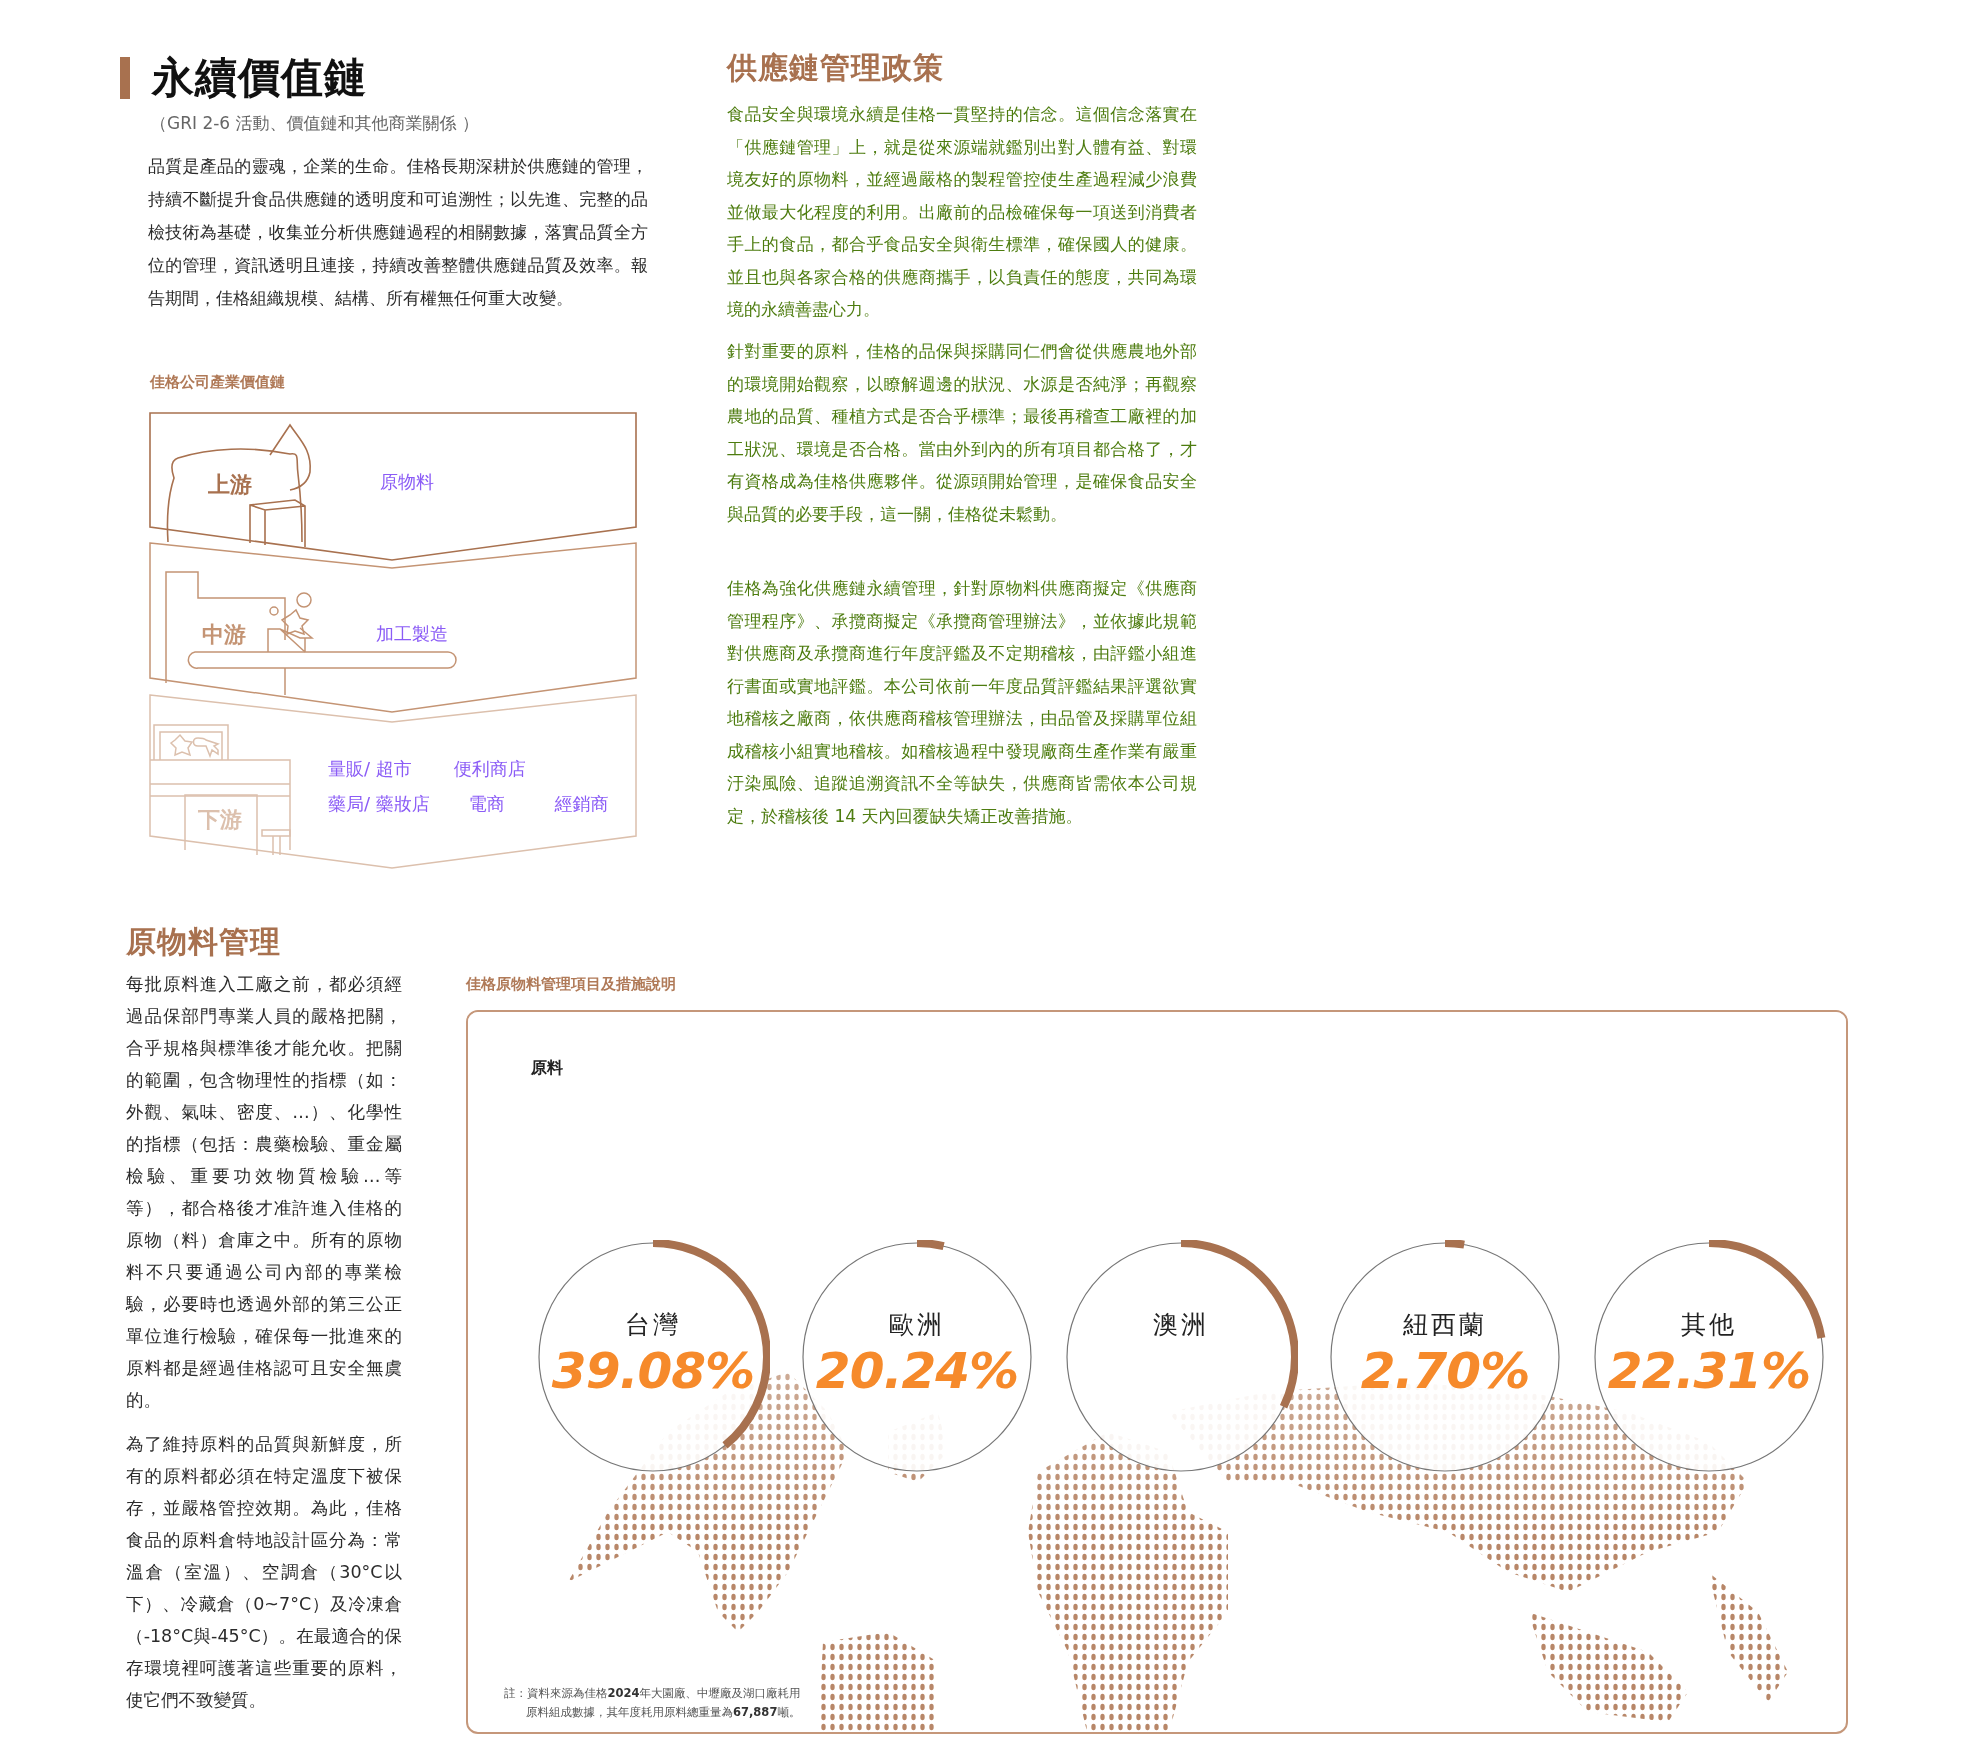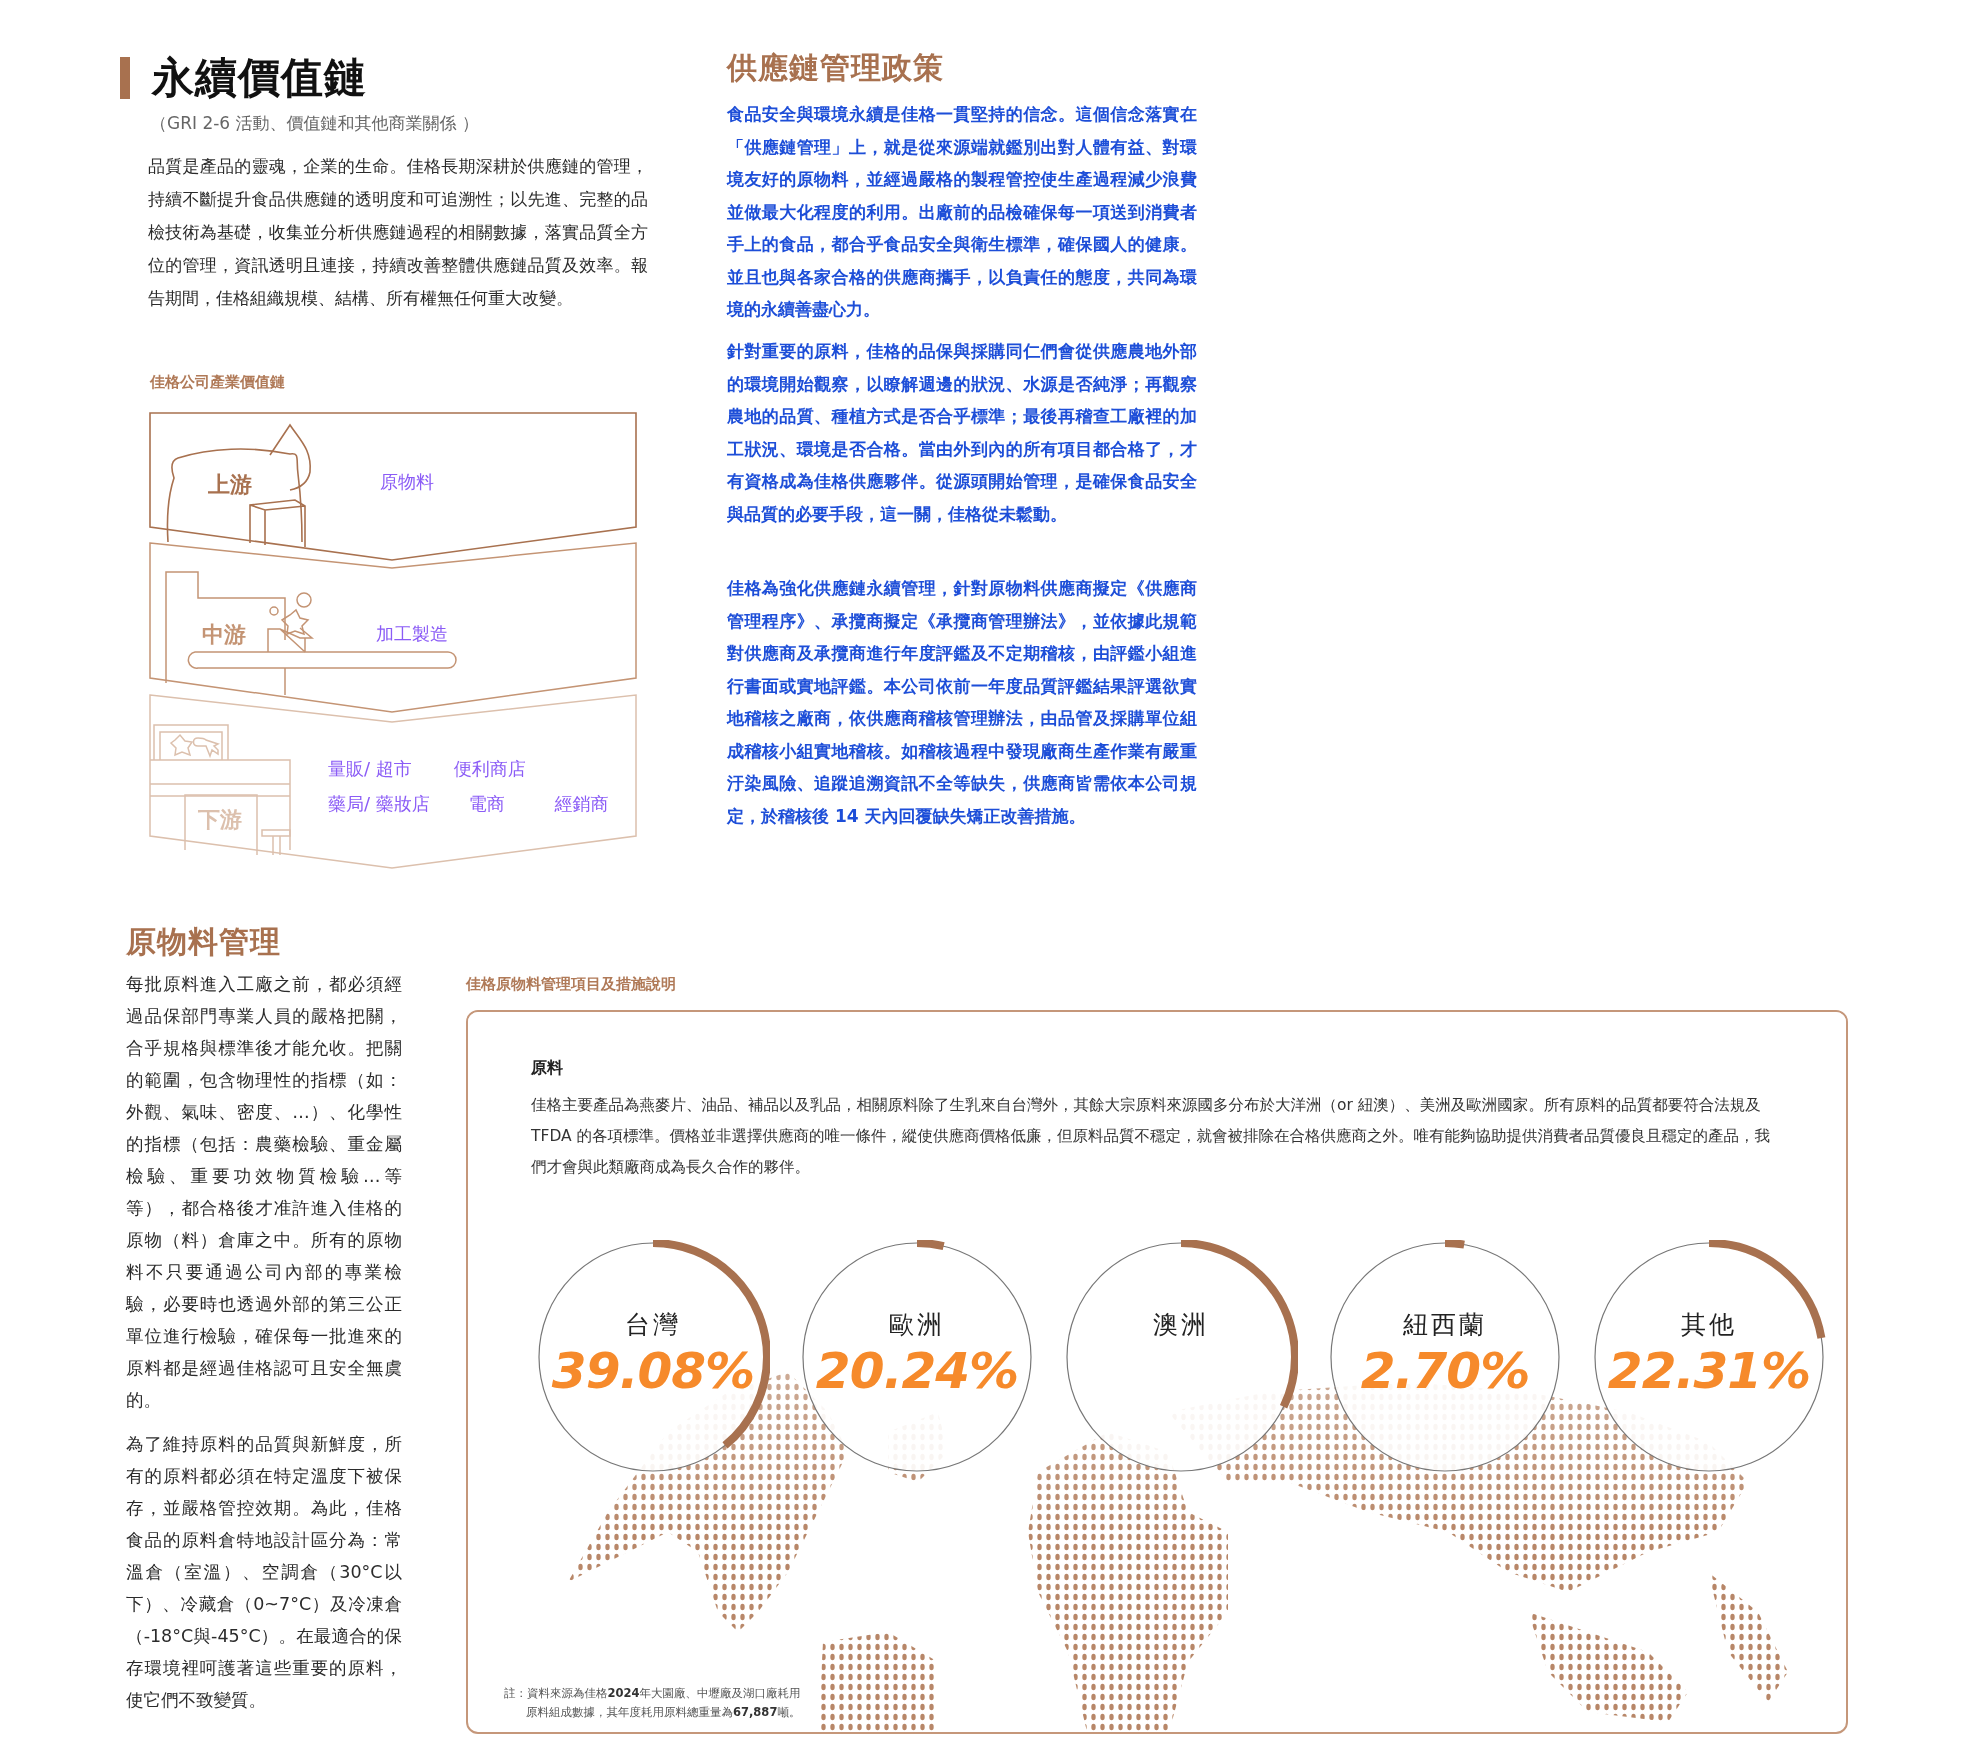--- a/index.html
+++ b/index.html
@@ -26,21 +26,21 @@
   .vc-down2 { left: 328px; top: 792px; }
   .vc-down1 span, .vc-down2 span { display: inline-block; }
   .vc-stage { font-size: 22px; font-weight: bold; }
   .stage-up { left: 208px; top: 470px; color: #a8714f; }
   .stage-mid { left: 202px; top: 620px; color: #c49474; }
   .stage-down { left: 198px; top: 805px; color: #dcc0ad; }
 
   
   .h2 { font-size: 30px; font-weight: bold; color: #a8714f; letter-spacing: 1px; }
   .h2-right { left: 727px; top: 48px; }
-  .para-r { width: 470px; font-size: 17px; line-height: 32.5px; color: #1d4ed8; text-align: justify; font-weight: bold; }
+  .para-r { width: 470px; font-size: 17px; line-height: 32.5px; color: #4d7c0f; text-align: justify; }
   .p1 { left: 727px; top: 98px; }
   .p2 { left: 727px; top: 335px; }
   .p3 { left: 727px; top: 572px; }
 
   
   .h2-raw { left: 126px; top: 922px; }
   .para-raw { left: 126px; width: 276px; font-size: 17.5px; line-height: 32px; color: #2b2b2b; text-align: justify; }
   .pr1 { left: 126px; top: 968px; }
   .pr2 { left: 126px; top: 1428px; }
 
@@ -157,21 +157,20 @@
 
       <path d="M700 400 L800 380 L940 370 L1060 380 L1160 400 L1240 430 L1280 470 L1250 520 L1180 540 L1100 580 L1040 560 L980 520 L900 500 L820 470 L760 470 Z"></path>
 
       <path d="M1060 600 L1120 620 L1180 640 L1220 680 L1200 710 L1120 700 L1080 660 Z"></path>
       <path d="M1240 560 L1290 600 L1320 660 L1300 690 L1260 640 Z"></path>
     </g>
     <rect width="1382" height="520" fill="url(#fade)"></rect>
   </svg>
 
   <div class="raw-h">原料</div>
-  <div class="raw-p">佳格主要產品為燕麥片、油品、補品以及乳品，相關原料除了生乳來自台灣外，其餘大宗原料來源國多分布於大洋洲（or 紐澳）、美洲及歐洲國家。所有原料的品質都要符合法規及 TFDA 的各項標準。價格並非選擇供應商的唯一條件，縱使供應商價格低廉，但原料品質不穩定，就會被排除在合格供應商之外。唯有能夠協助提供消費者品質優良且穩定的產品，我們才會與此類廠商成為長久合作的夥伴。</div>
 
   <div class="circles">
 
     <div class="circle" style="left:0px">
       <svg width="234" height="234" viewBox="0 0 234 234">
         <circle cx="117" cy="117" r="114" fill="rgba(255,255,255,0.9)" stroke="#777" stroke-width="1.2"></circle>
         <circle cx="117" cy="117" r="114" fill="none" stroke="#a8714f" stroke-width="8" stroke-dasharray="279.9 1000" transform="rotate(-90 117 117)"></circle>
       </svg>
       <div class="c-name">台灣</div>
       <div class="c-val">39.08%</div>

